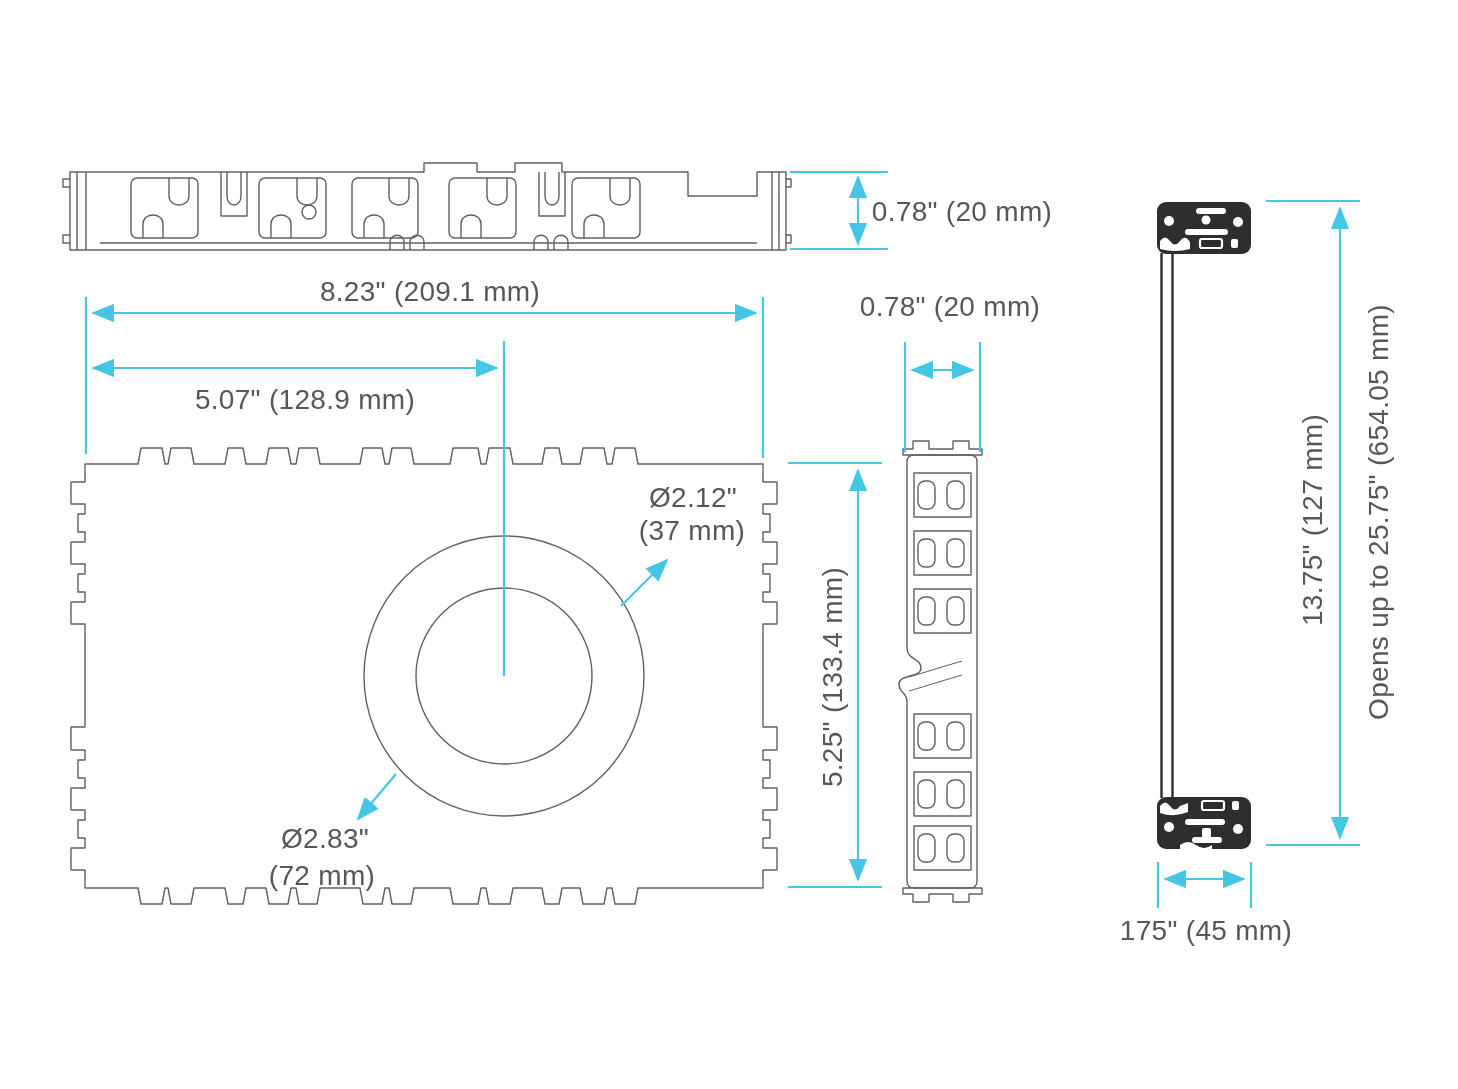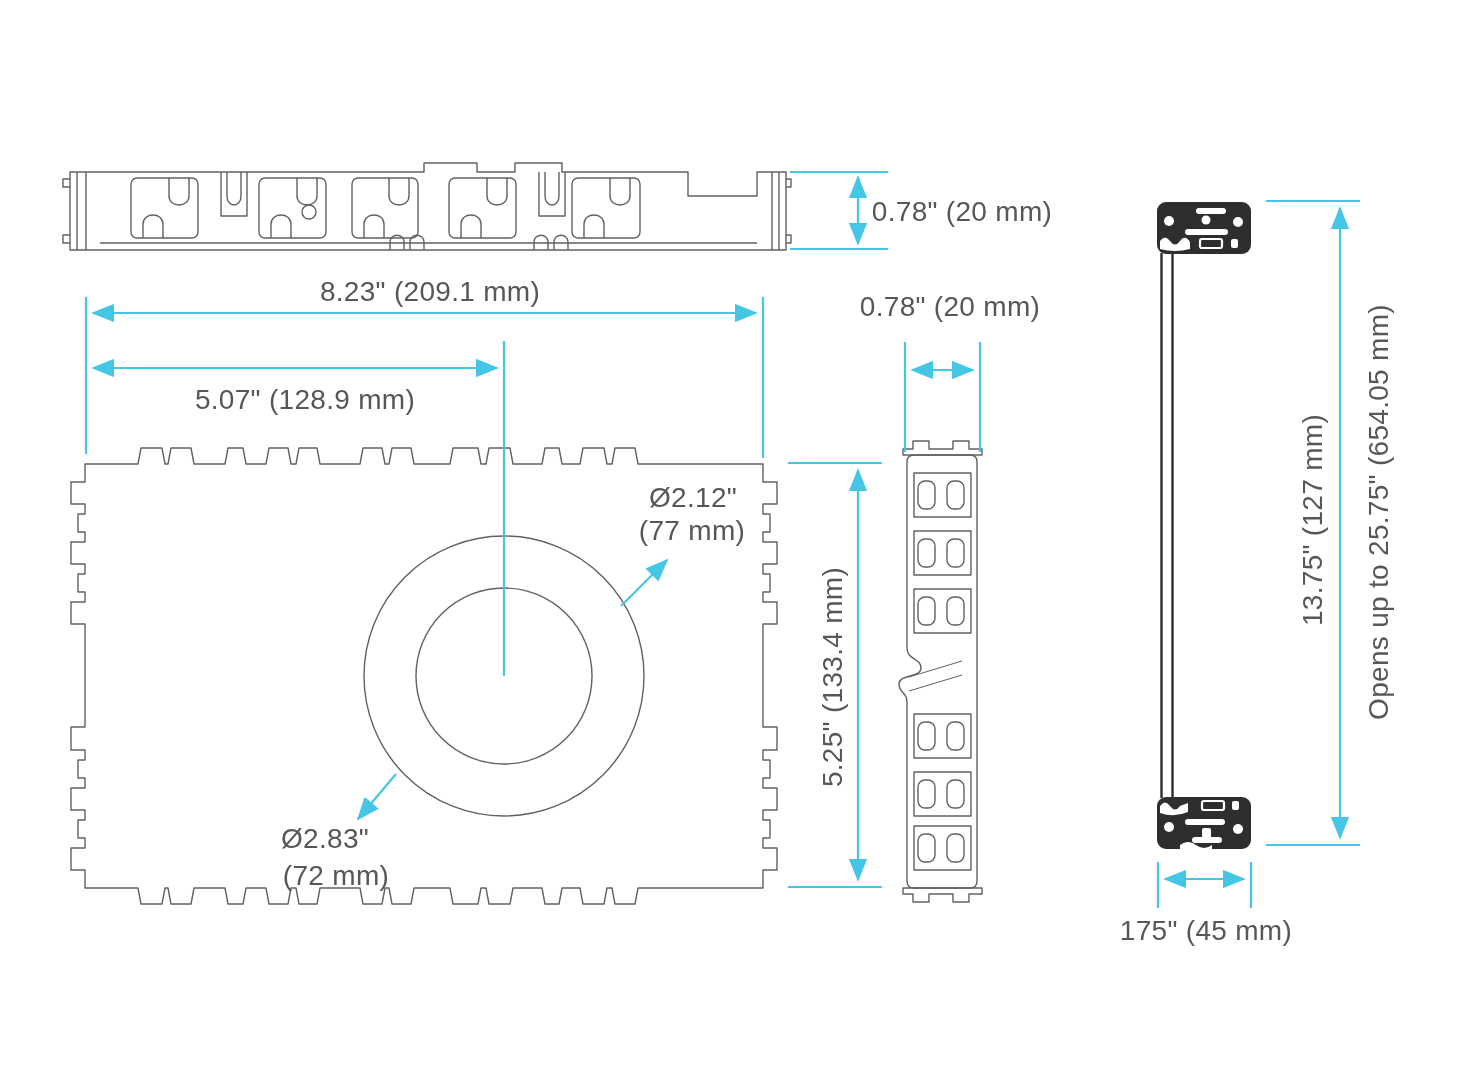--- a/index.html
+++ b/index.html
@@ -170,20 +170,20 @@
     </g>
   </g>
 </svg>
 
 <div class="lbl" style="left:962px; top:212px;">0.78" (20 mm)</div>
 <div class="lbl" style="left:430px; top:292px;">8.23" (209.1 mm)</div>
 <div class="lbl" style="left:305px; top:400px;">5.07" (128.9 mm)</div>
 <div class="lbl" style="left:950px; top:307px;">0.78" (20 mm)</div>
 <div class="lbl rot" style="left:833px; top:677px;">5.25" (133.4 mm)</div>
 <div class="lbl" style="left:693px; top:498px;">Ø2.12"</div>
-<div class="lbl" style="left:692px; top:531px;">(77 mm)</div>
+<div class="lbl" style="left:692px; top:531px;">(37 mm)</div>
 <div class="lbl" style="left:325px; top:839px;">Ø2.83"</div>
-<div class="lbl" style="left:336px; top:876px;">(72 mm)</div>
+<div class="lbl" style="left:322px; top:876px;">(72 mm)</div>
 <div class="lbl rot" style="left:1313px; top:520px;">13.75" (127 mm)</div>
 <div class="lbl rot" style="left:1379px; top:512px;">Opens up to 25.75" (654.05 mm)</div>
 <div class="lbl" style="left:1206px; top:931px;">175" (45 mm)</div>
 
 </div>
 
 </body></html>

